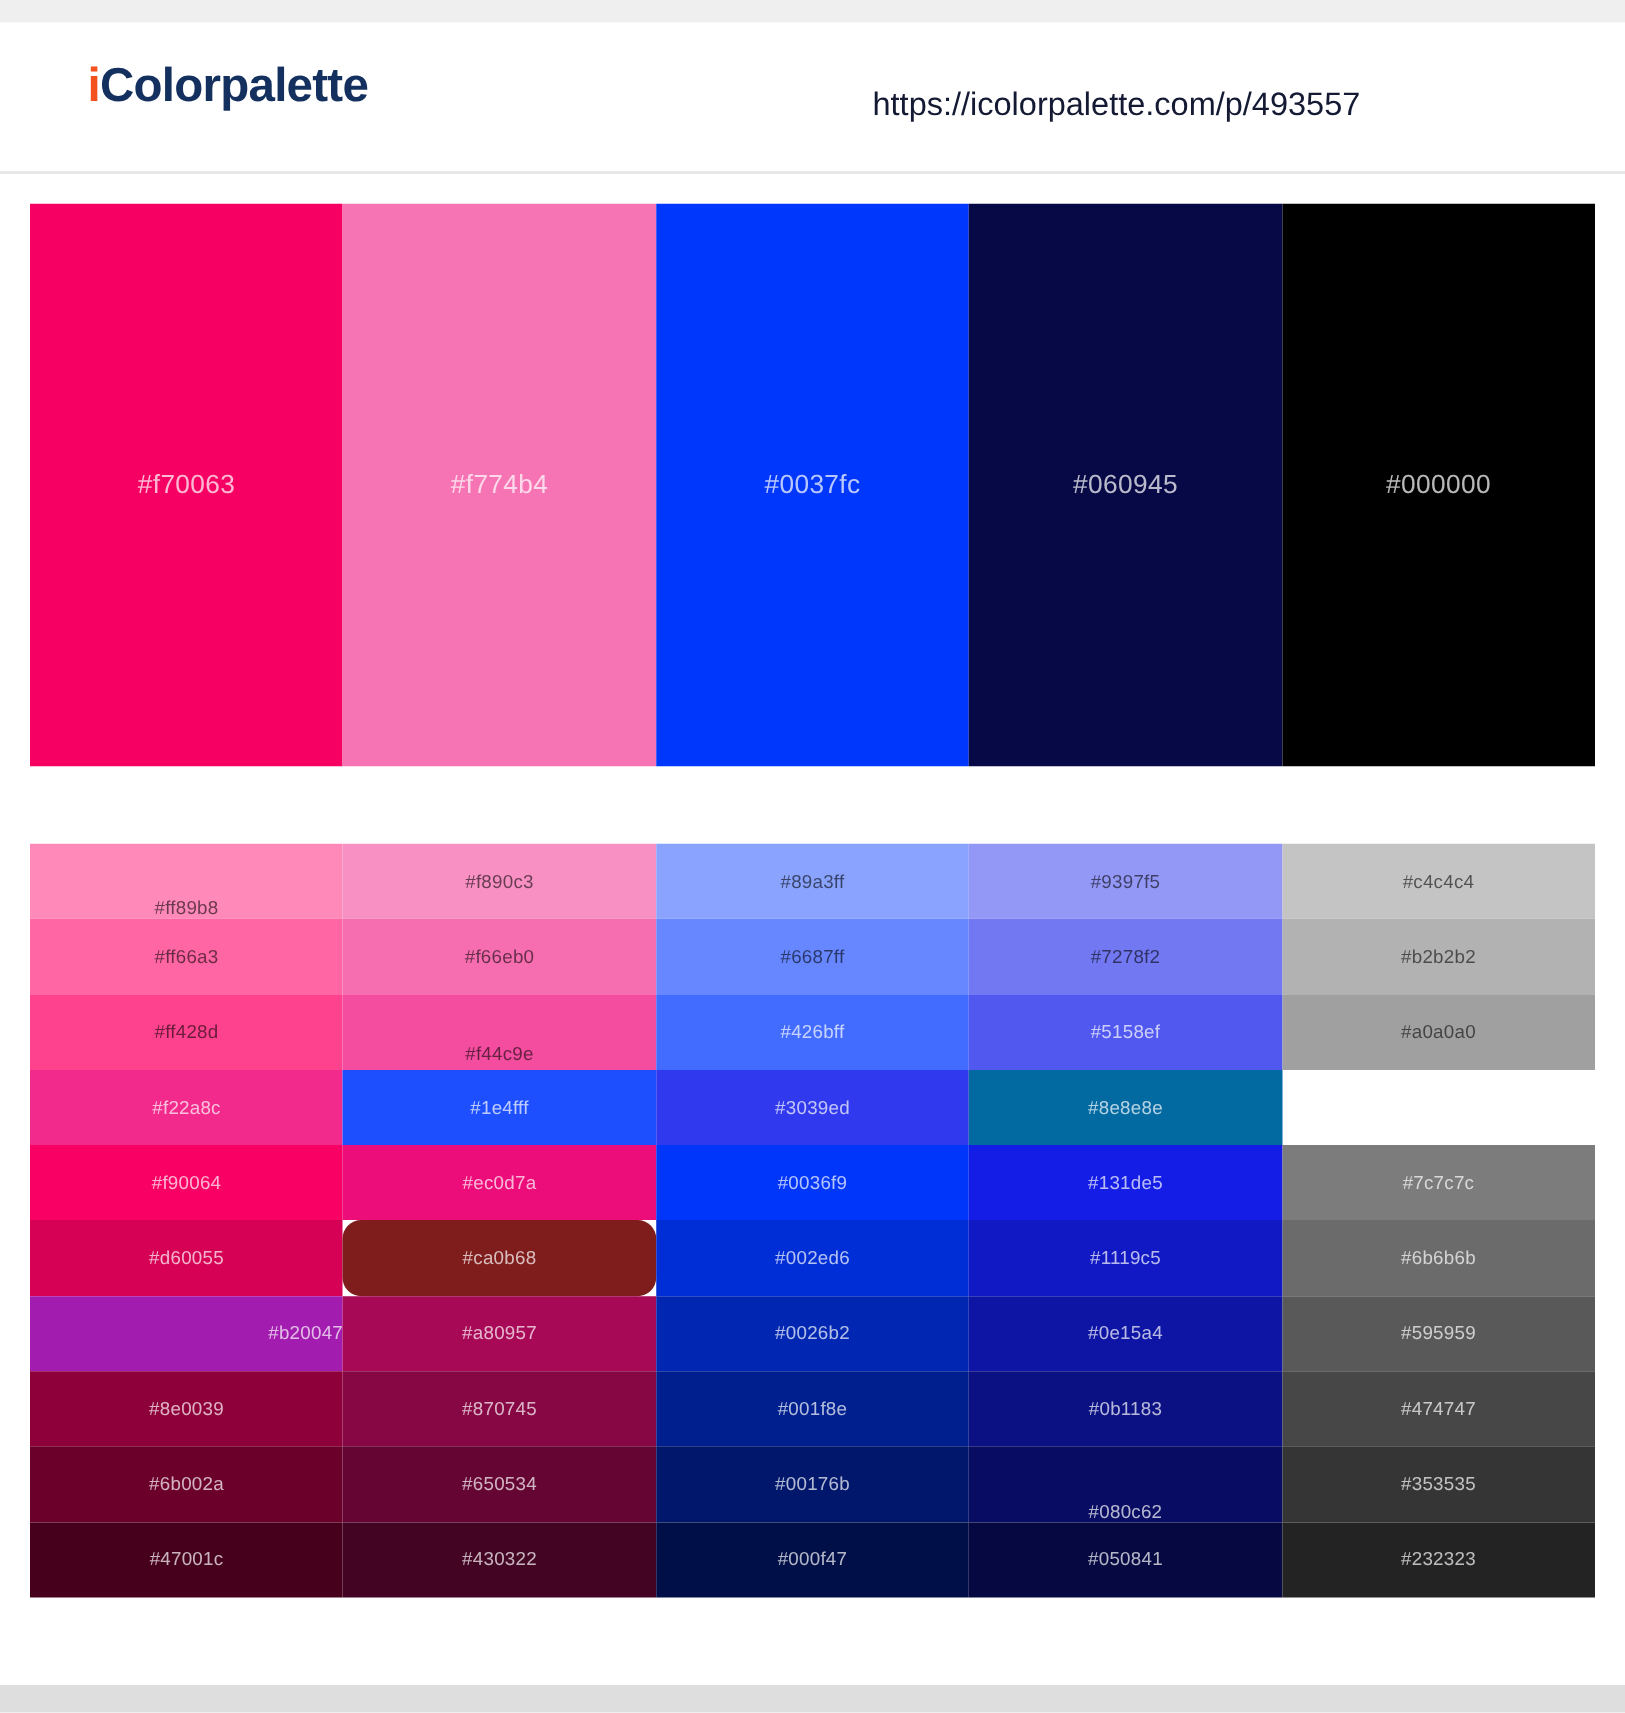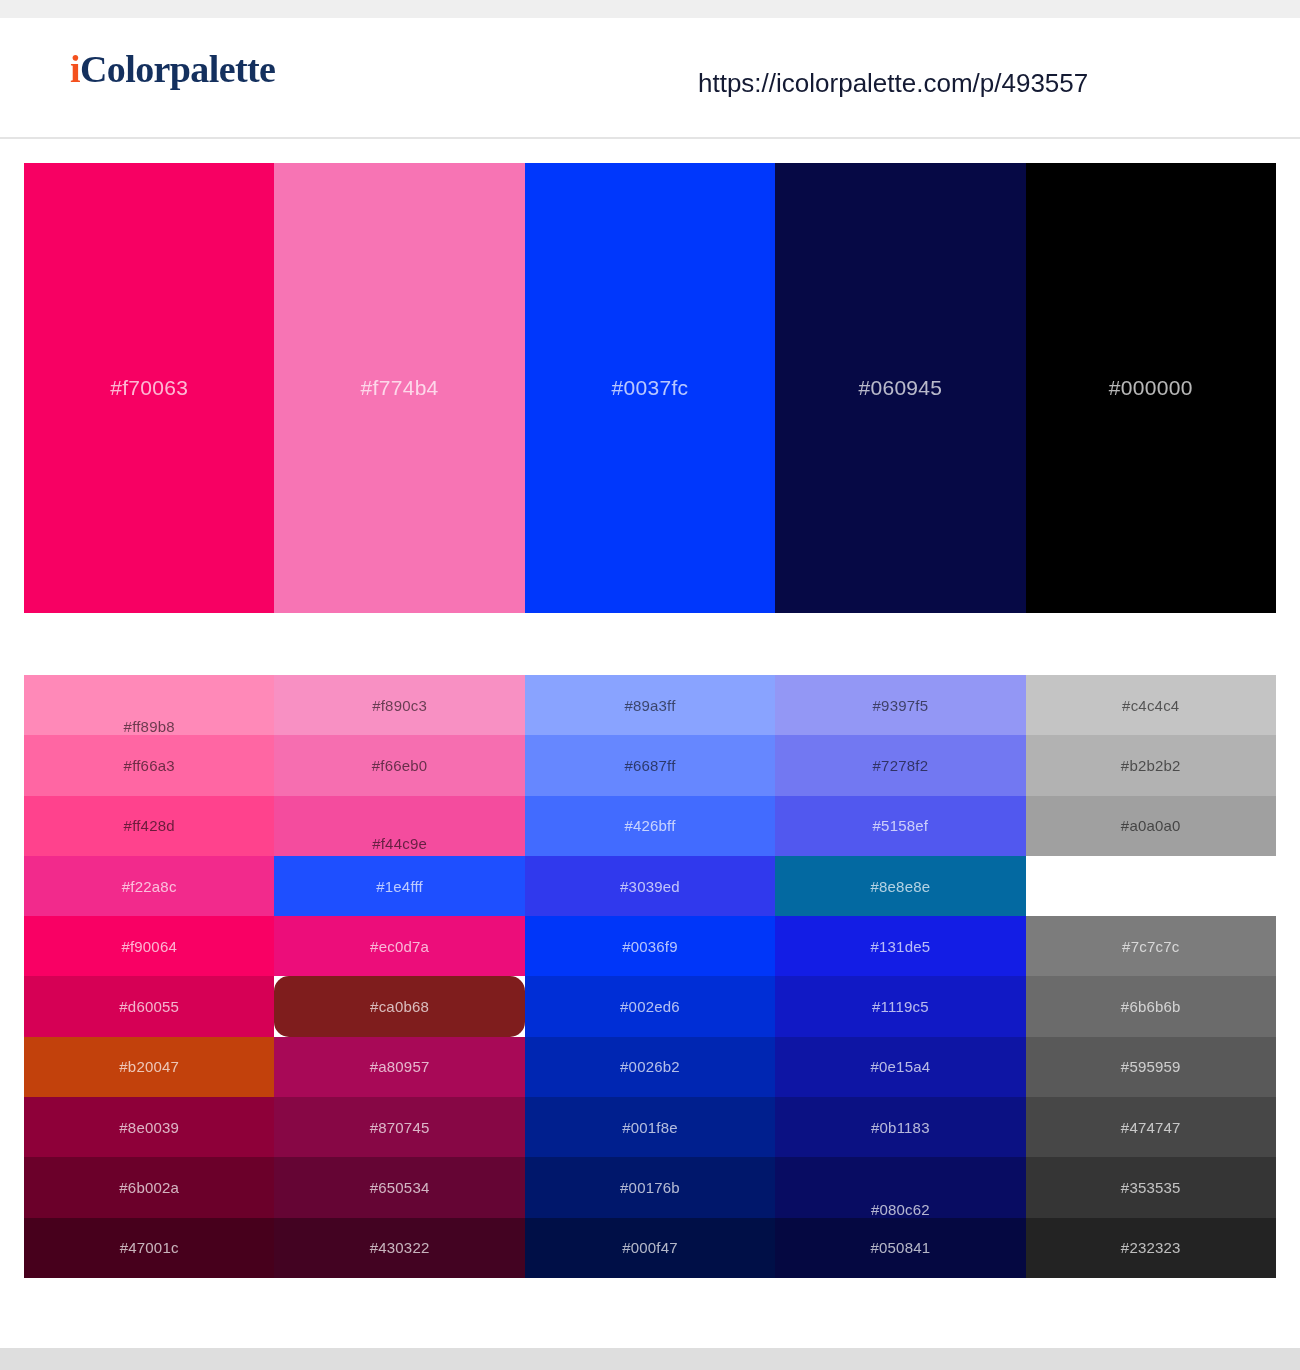--- a/index.html
+++ b/index.html
@@ -47,21 +47,21 @@
 
   .logo {
     position: absolute;
     left: 70px;
     top: 32px;
     font-size: 38px;
     font-weight: bold;
     letter-spacing: -0.6px;
     line-height: 1;
     white-space: nowrap;
-    font-family: Liberation Serif, serif;
+    font-family: Liberation Sans, sans-serif;
   }
   .logo .logo-i { color: #f4511e; }
   .logo .logo-rest { color: #14305e; }
 
   .url {
     position: absolute;
     left: 698px;
     top: 52px;
     font-size: 26px;
     color: #141a33;
@@ -282,21 +282,21 @@
             <span class="shade-label" style="color: rgba(255, 255, 255, 0.7);">#002ed6</span>
           </div>
           <div class="shade-cell" style="background: rgb(17, 25, 197);">
             <span class="shade-label" style="color: rgba(255, 255, 255, 0.7);">#1119c5</span>
           </div>
           <div class="shade-cell" style="background: rgb(107, 107, 107);">
             <span class="shade-label" style="color: rgba(255, 255, 255, 0.7);">#6b6b6b</span>
           </div>
         </div>
         <div class="shade-row">
-          <div class="shade-cell" style="background: #c2410c;">
+          <div class="shade-cell" style="background: #a21caf; justify-content: flex-end;">
             <span class="shade-label" style="color: rgba(255, 255, 255, 0.7);">#b20047</span>
           </div>
           <div class="shade-cell" style="background: rgb(168, 9, 87);">
             <span class="shade-label" style="color: rgba(255, 255, 255, 0.7);">#a80957</span>
           </div>
           <div class="shade-cell" style="background: rgb(0, 38, 178);">
             <span class="shade-label" style="color: rgba(255, 255, 255, 0.7);">#0026b2</span>
           </div>
           <div class="shade-cell" style="background: rgb(14, 21, 164);">
             <span class="shade-label" style="color: rgba(255, 255, 255, 0.7);">#0e15a4</span>

